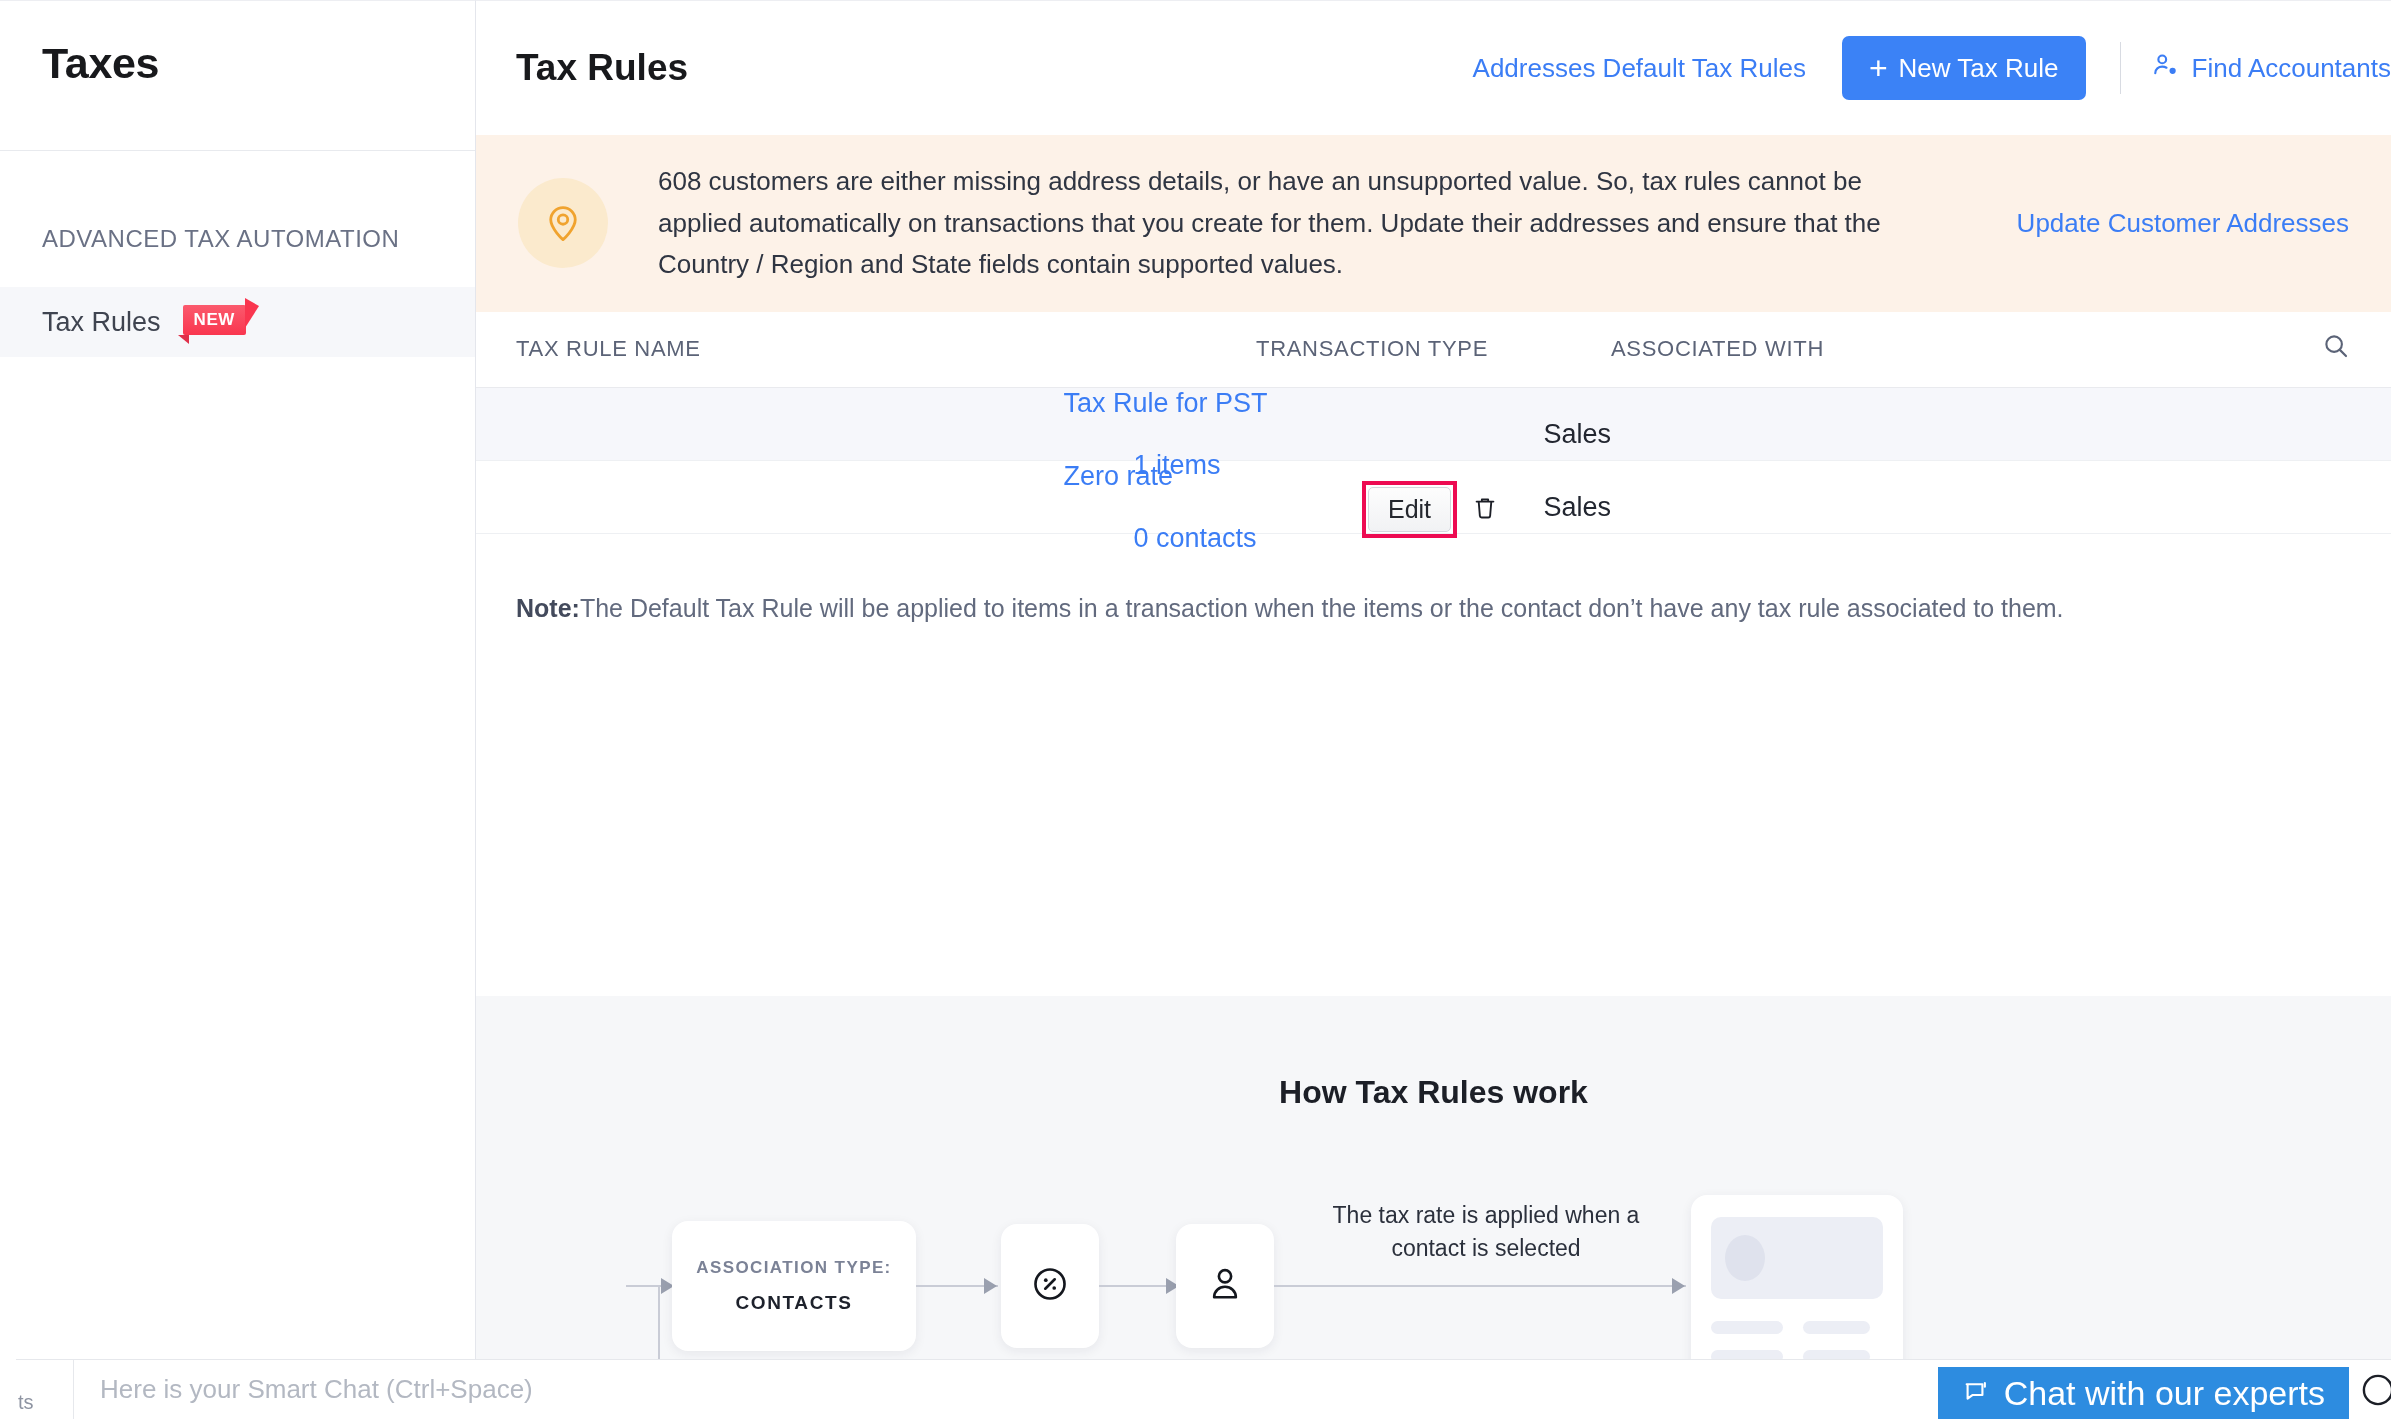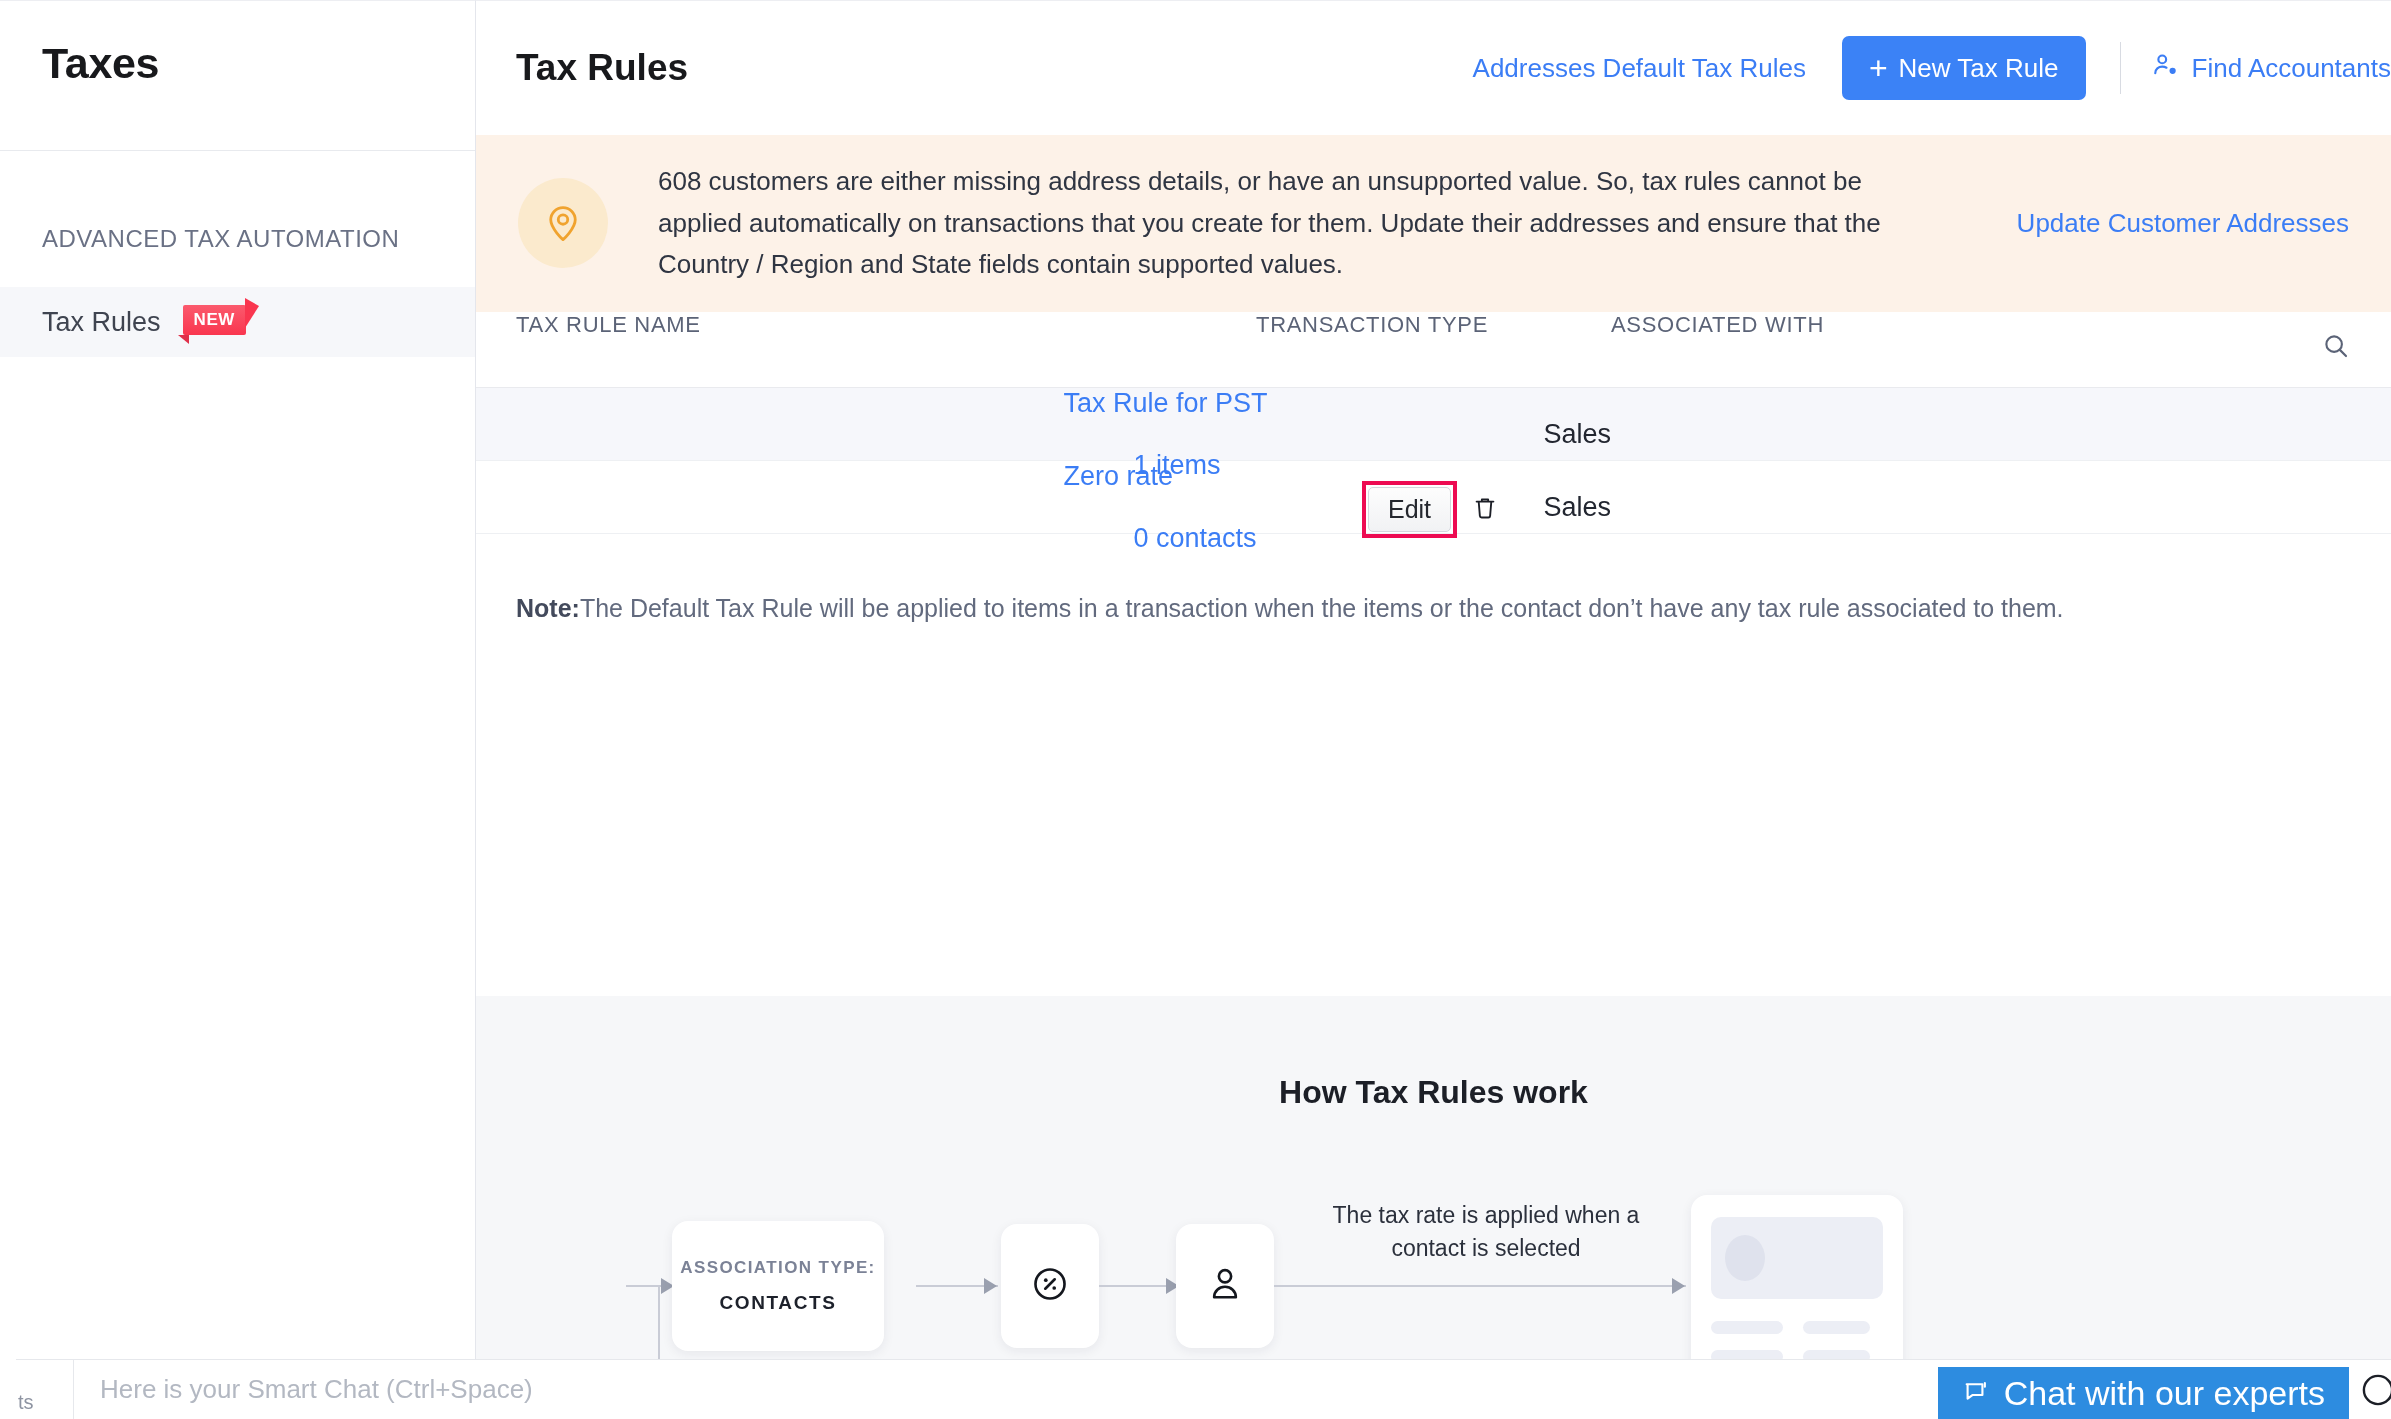--- a/index.html
+++ b/index.html
@@ -104,21 +104,21 @@
     font-size: 26px; line-height: 1.6; color: #2f3542; max-width: 1270px;
   }
   .banner-link {
     margin-left: auto; color: #3b7df5; font-size: 26px; cursor: pointer; white-space: nowrap;
     padding-right: 6px;
   }
 
   
   .table { width: 100%; }
   .thead {
-    display: flex; height: 76px;
+    display: flex; align-items: center; height: 76px;
     border-bottom: 1px solid #e9eaee;
     font-size: 22px; color: #5b6377; letter-spacing: 0.7px;
     padding: 0 40px 0 40px;
   }
   .col-name   { width: 740px; }
   .col-type   { width: 355px; }
   .col-assoc  { width: 600px; }
   .col-act    { flex: 1; display: flex; justify-content: flex-end; align-items: center; }
   .trow {
     display: flex; align-items: center; height: 73px;
@@ -169,21 +169,21 @@
     position: absolute; top: 97px; width: 0; height: 0;
     border-left: 13px solid #9aa0af;
     border-top: 8px solid transparent;
     border-bottom: 8px solid transparent;
   }
   .node-card {
     position: absolute; background: #ffffff; border-radius: 16px;
     box-shadow: 0 3px 12px rgba(30,35,60,0.07);
     display: flex; flex-direction: column; align-items: center; justify-content: center;
   }
-  .assoc-card { left: 196px; top: 40px; width: 212px; height: 130px; }
+  .assoc-card { left: 196px; top: 40px; width: 244px; height: 130px; }
   .assoc-top { font-size: 17px; letter-spacing: 1.4px; color: #7b8296; font-weight: 600; }
   .assoc-bot { font-size: 19px; letter-spacing: 1.6px; color: #1d212b; font-weight: 700; margin-top: 14px; }
   .icon-card { width: 98px; height: 124px; top: 43px; }
   .rate-card { left: 525px; }
   .contact-card { left: 700px; }
   .edge-label {
     position: absolute; text-align: center; font-size: 23px; color: #2b303c;
     line-height: 1.45; width: 340px; left: 840px; top: 18px;
   }
   .preview-card {

